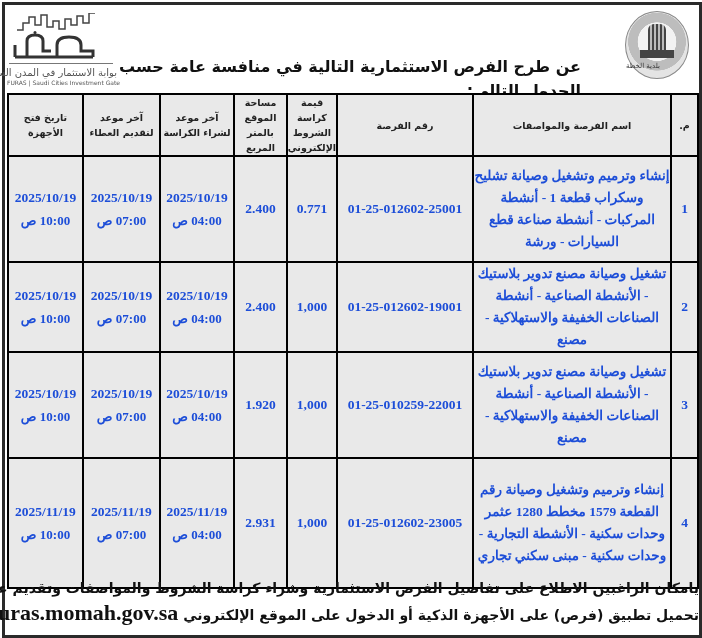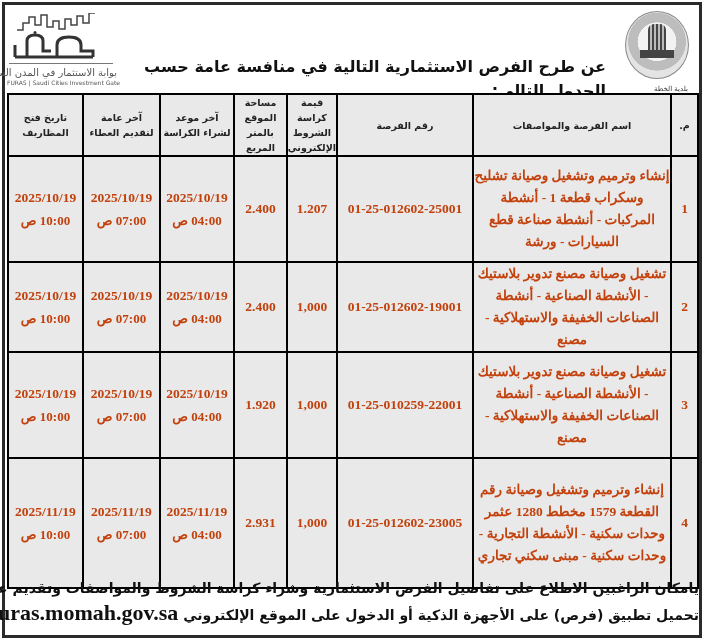--- a/index.html
+++ b/index.html
@@ -2,39 +2,39 @@
 <html><head>
 <meta charset="utf-8">
 <style>
   html, body { margin: 0; padding: 0; background: #ffffff; }
   body { width: 702px; height: 638px; overflow: hidden; position: relative; font-family: "DejaVu Sans", sans-serif; color: #111; }
   .frame { position: absolute; left: 2px; top: 2px; width: 694px; height: 630px; border: 3px solid #2a2a2a; background: #fff; }
 
   
   .header { position: absolute; left: 0; top: 0; width: 694px; height: 88px; }
   .title { position: absolute; left: 180px; top: 0px; width: 370px; text-align: center; font-family: "DejaVu Sans", sans-serif; font-weight: bold; font-size: 38px; line-height: 52px; color: #111; direction: rtl; letter-spacing: 1px; }
-  .subtitle { position: absolute; left: 121px; top: 50px; width: 480px; text-align: right; font-weight: bold; font-size: 16px; line-height: 24px; direction: rtl; color: #111; }
+  .subtitle { position: absolute; left: 96px; top: 50px; width: 480px; text-align: right; font-weight: bold; font-size: 16px; line-height: 24px; direction: rtl; color: #111; }
 
   .furas-logo { position: absolute; left: 2px; top: 2px; width: 110px; height: 82px; }
   .furas-skyline { position: absolute; left: 10px; top: 6px; width: 80px; height: 18px; }
   .furas-word { position: absolute; left: 4px; top: 24px; width: 86px; height: 30px; }
   .furas-line { position: absolute; left: 2px; top: 56px; width: 104px; height: 1px; background: #777; }
   .furas-ar { position: absolute; left: 0px; top: 60px; width: 110px; font-size: 10px; color: #555; text-align: right; direction: rtl; white-space: nowrap; }
   .furas-en { position: absolute; left: 0px; top: 72px; width: 110px; font-size: 6px; color: #555; white-space: nowrap; }
 
   .muni-logo { position: absolute; left: 620px; top: 6px; width: 62px; height: 66px; border-radius: 50%; border: 1px solid #888; background: radial-gradient(circle at 50% 45%, #f2f2f2 0 40%, #bdbdbd 41% 60%, #e4e4e4 61% 100%); }
   .muni-logo .emblem { position: absolute; left: 22px; top: 12px; width: 18px; height: 30px; background: repeating-linear-gradient(90deg, #444 0 2px, #bbb 2px 4px); border-radius: 6px 6px 2px 2px; }
   .muni-logo .plaque { position: absolute; left: 14px; top: 38px; width: 34px; height: 8px; background: #444; }
-  .muni-logo .caption { position: absolute; left: 0; top: 50px; width: 62px; text-align: right; font-size: 7px; color: #333; direction: rtl; margin-top: 23px; }
+  .muni-logo .caption { position: absolute; left: 0; top: 50px; width: 62px; text-align: left; font-size: 7px; color: #333; direction: rtl; }
 
   
   table.grid { position: absolute; left: 2px; top: 88px; border-collapse: collapse; table-layout: fixed; width: 690px; direction: rtl; }
   table.grid th, table.grid td { border: 2px solid #000000; background: #e9e9e9; padding: 0; text-align: center; vertical-align: middle; }
   table.grid th { height: 58px; font-weight: bold; font-size: 9.5px; line-height: 15px; color: #222; }
-  table.grid td { font-family: "Liberation Serif", serif; font-weight: bold; font-size: 13.5px; color: #c2410c; }
+  table.grid td { font-family: "Liberation Serif", serif; font-weight: bold; font-size: 13.5px; color: #1d4ed8; }
   td.num { font-size: 14px; }
   td.name { text-align: right; padding: 2px 4px 2px 3px; font-family: "DejaVu Sans", sans-serif; font-weight: bold; font-size: 13px; line-height: 22px; direction: rtl; }
   td.id { direction: ltr; font-size: 14px; }
   td.date .d { display: block; line-height: 24px; font-size: 13.5px; }
   td.date .t { display: block; line-height: 22px; font-size: 13px; direction: rtl; }
   tr.r1 td { height: 104px; }
   tr.r2 td { height: 84px; }
   tr.r3 td { height: 104px; }
   tr.r4 td { height: 128px; }
 
@@ -84,30 +84,30 @@
       <col style="width:75px">
     </colgroup>
     <thead>
       <tr>
         <th>م.</th>
         <th>اسم الفرصة والمواصفات</th>
         <th>رقم الفرصة</th>
         <th>قيمة كراسة الشروط الإلكتروني</th>
         <th>مساحة الموقع بالمتر المربع</th>
         <th>آخر موعد لشراء الكراسة</th>
-        <th>آخر عامة لتقديم العطاء</th>
-        <th>تاريخ فتح المظاريف</th>
+        <th>آخر موعد لتقديم العطاء</th>
+        <th>تاريخ فتح الأجهزة</th>
       </tr>
     </thead>
     <tbody>
       <tr class="r1">
         <td class="num">1</td>
         <td class="name">إنشاء وترميم وتشغيل وصيانة تشليح وسكراب قطعة 1 - أنشطة المركبات - أنشطة صناعة قطع السيارات - ورشة</td>
         <td class="id">01-25-012602-25001</td>
-        <td>1.207</td>
+        <td>0.771</td>
         <td>2.400</td>
         <td class="date">
             <span class="d">2025/10/19</span>
             <span class="t">04:00 ص</span>
           </td>
         <td class="date">
             <span class="d">2025/10/19</span>
             <span class="t">07:00 ص</span>
           </td>
         <td class="date">

